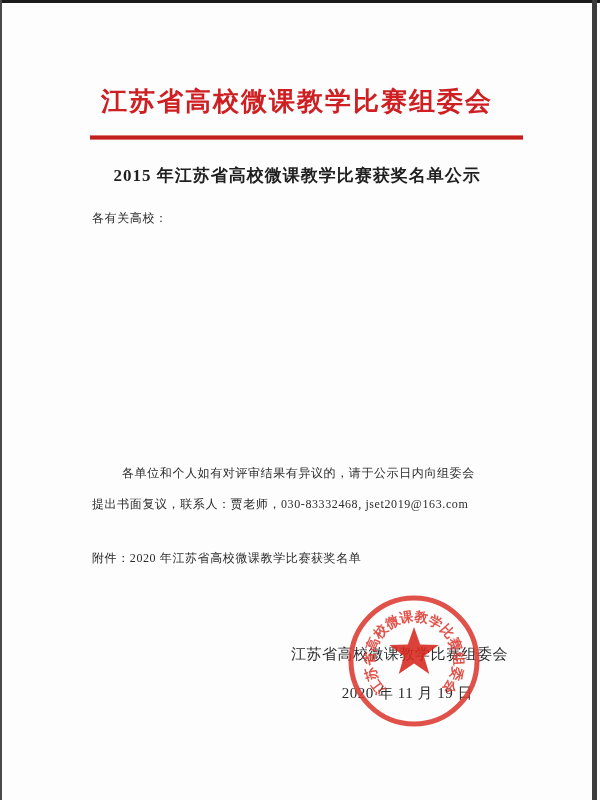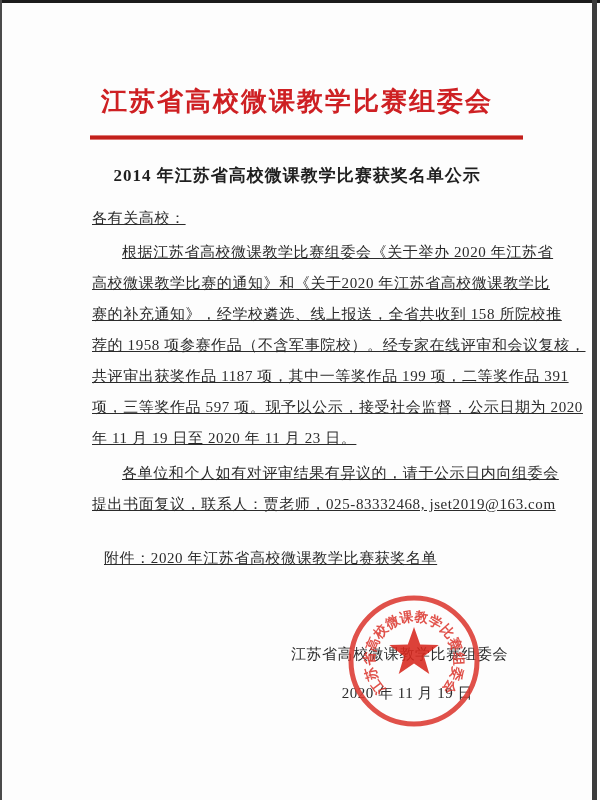--- a/index.html
+++ b/index.html
@@ -23,27 +23,27 @@
     position:absolute;left:90px;top:122px;width:433px;height:5px;
     background:linear-gradient(180deg,#eda5a3 0%,#c2201c 30%,#c2201c 72%,#eda5a3 100%);
   }
   .doc-title{
     position:absolute;left:0;top:150px;width:594px;
     text-align:center;font-size:17px;line-height:26px;font-weight:bold;
     color:#1f1f1f;letter-spacing:1px;white-space:nowrap;
   }
   .body-text{
     position:absolute;left:92px;width:430px;
-    font-size:15px;line-height:31px;letter-spacing:0.6px;
-    white-space:pre;color:#2b2b2b;text-decoration:underline;
+    font-size:12px;line-height:31px;letter-spacing:0.6px;
+    white-space:pre;color:#2b2b2b;
   }
   .salutation{top:190px;}
   .para-1{top:224px;text-indent:30px;}
   .para-2{top:445px;text-indent:30px;}
-  .attachment{top:530px;margin-left:12px;}
+  .attachment{top:530px;}
 
   .sig-block{
     position:absolute;left:92px;top:627px;width:416px;
     font-size:15px;letter-spacing:0.5px;color:#2b2b2b;
   }
   .sig-line{display:block;text-align:right;line-height:28px;white-space:nowrap;}
   .sig-date{display:block;text-align:right;line-height:28px;margin-top:11px;padding-right:35px;white-space:nowrap;}
 
   .seal{
     position:absolute;left:344px;top:578px;width:140px;height:140px;
@@ -62,34 +62,27 @@
 <div class="edge-top"></div>
 <div class="edge-left"></div>
 <div class="edge-right"></div>
 
 <div class="content">
 
   <div class="org-title">江苏省高校微课教学比赛组委会</div>
 
   <div class="red-rule"></div>
 
-  <div class="doc-title">2014 年江苏省高校微课教学比赛获奖名单公示</div>
+  <div class="doc-title">2015 年江苏省高校微课教学比赛获奖名单公示</div>
 
   <div class="body-text salutation">各有关高校：</div>
 
-  <div class="body-text para-1">根据江苏省高校微课教学比赛组委会《关于举办 2020 年江苏省
-高校微课教学比赛的通知》和《关于2020 年江苏省高校微课教学比
-赛的补充通知》，经学校遴选、线上报送，全省共收到 158 所院校推
-荐的 1958 项参赛作品（不含军事院校）。经专家在线评审和会议复核，
-共评审出获奖作品 1187 项，其中一等奖作品 199 项，二等奖作品 391
-项，三等奖作品 597 项。现予以公示，接受社会监督，公示日期为 2020
-年 11 月 19 日至 2020 年 11 月 23 日。</div>
 
   <div class="body-text para-2">各单位和个人如有对评审结果有异议的，请于公示日内向组委会
-提出书面复议，联系人：贾老师，025-83332468, jset2019@163.com</div>
+提出书面复议，联系人：贾老师，030-83332468, jset2019@163.com</div>
 
   <div class="body-text attachment">附件：2020 年江苏省高校微课教学比赛获奖名单</div>
 
   <div class="sig-block">
     <span class="sig-line">江苏省高校微课教学比赛组委会</span>
     <span class="sig-date">2020 年 11 月 19 日</span>
   </div>
 
   <svg class="seal" viewBox="0 0 140 140" xmlns="http://www.w3.org/2000/svg">
     <circle class="seal-ring" cx="70" cy="70" r="63"></circle>

